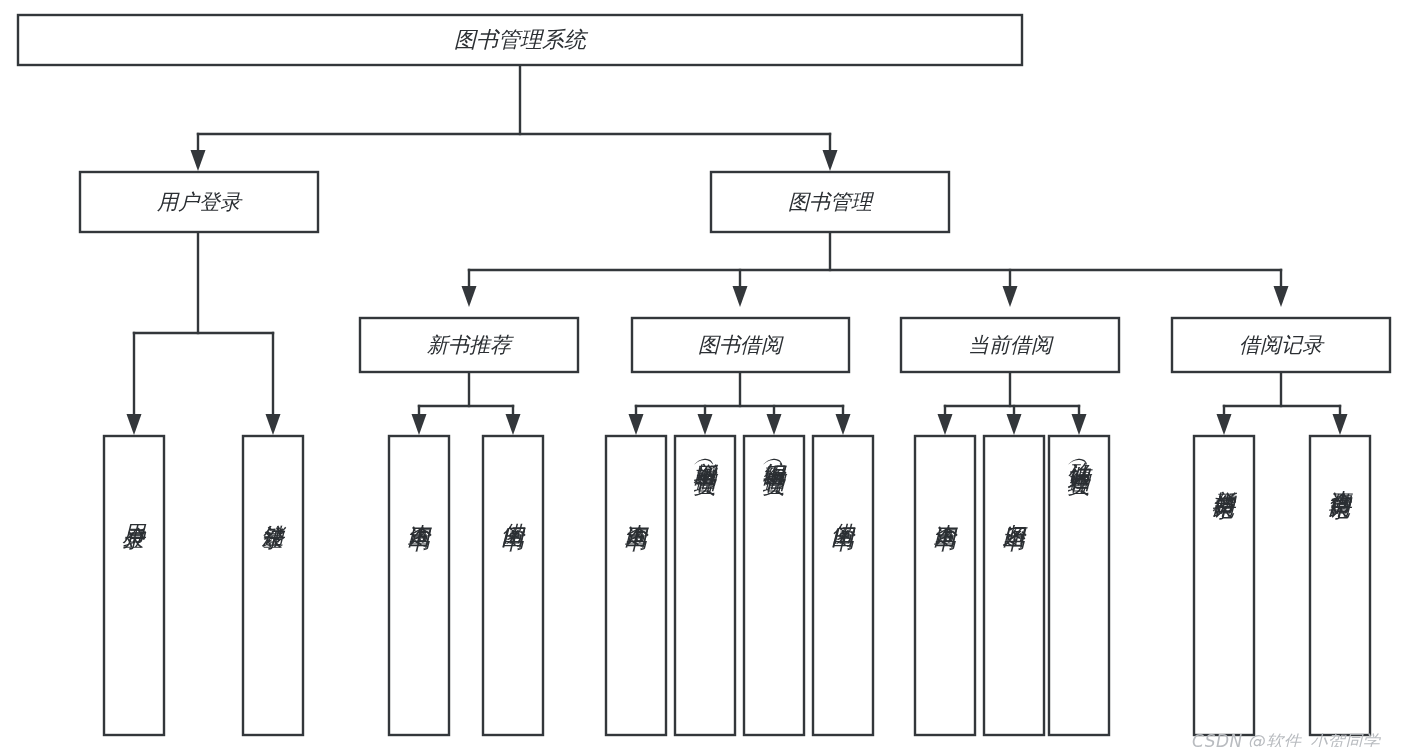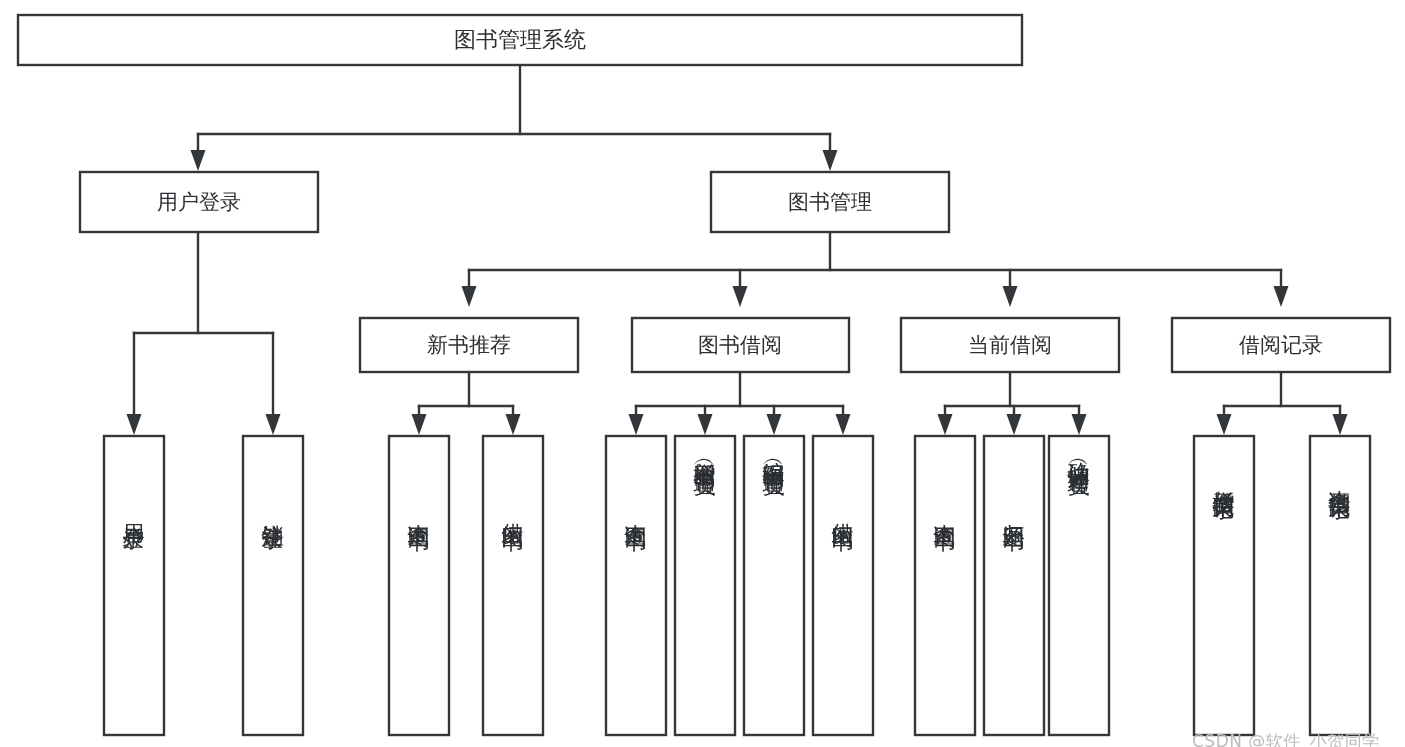--- a/index.html
+++ b/index.html
@@ -12,20 +12,21 @@
     width: 1405px;
     height: 747px;
     font-family: "DejaVu Sans", "Liberation Sans", sans-serif;
     overflow: hidden;
   }
   #diagram-root {
     position: relative;
     width: 1405px;
     height: 641px;
     background: #ffffff;
+    font-style: italic;
   }
   svg#diagram-svg {
     position: absolute;
     left: 0;
     top: 0;
     width: 1405px;
     height: 747px;
     display: block;
   }
   .node-box {

